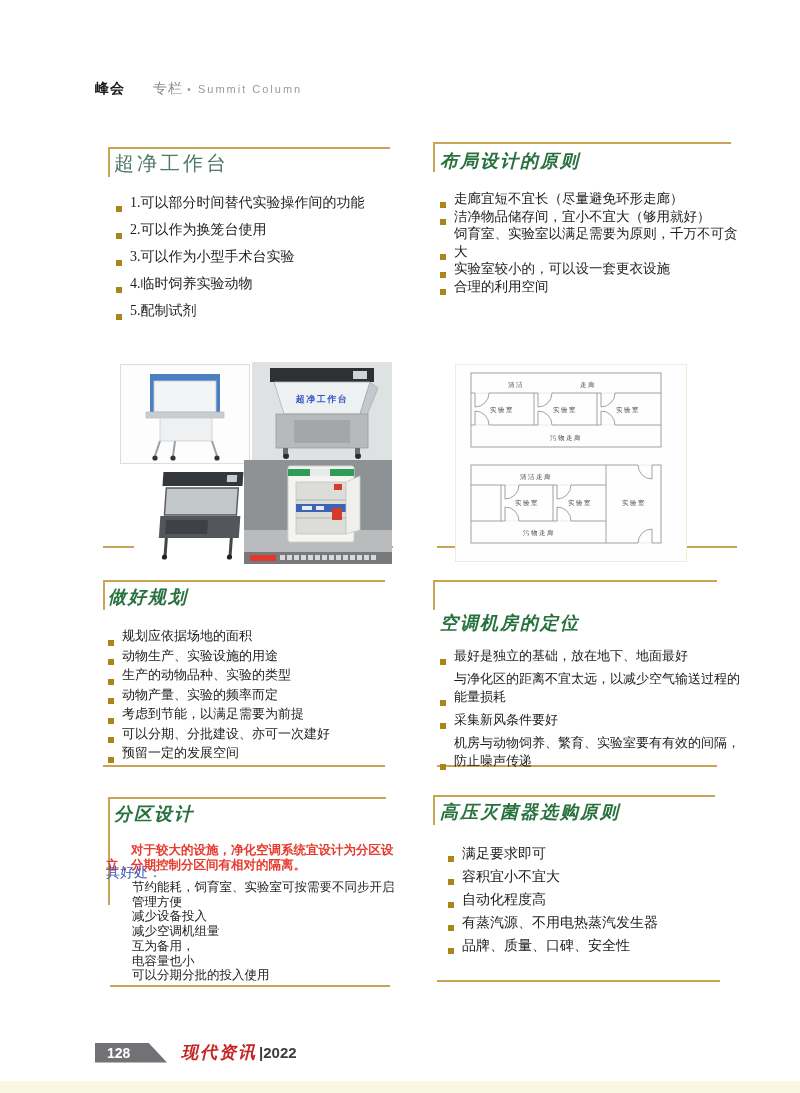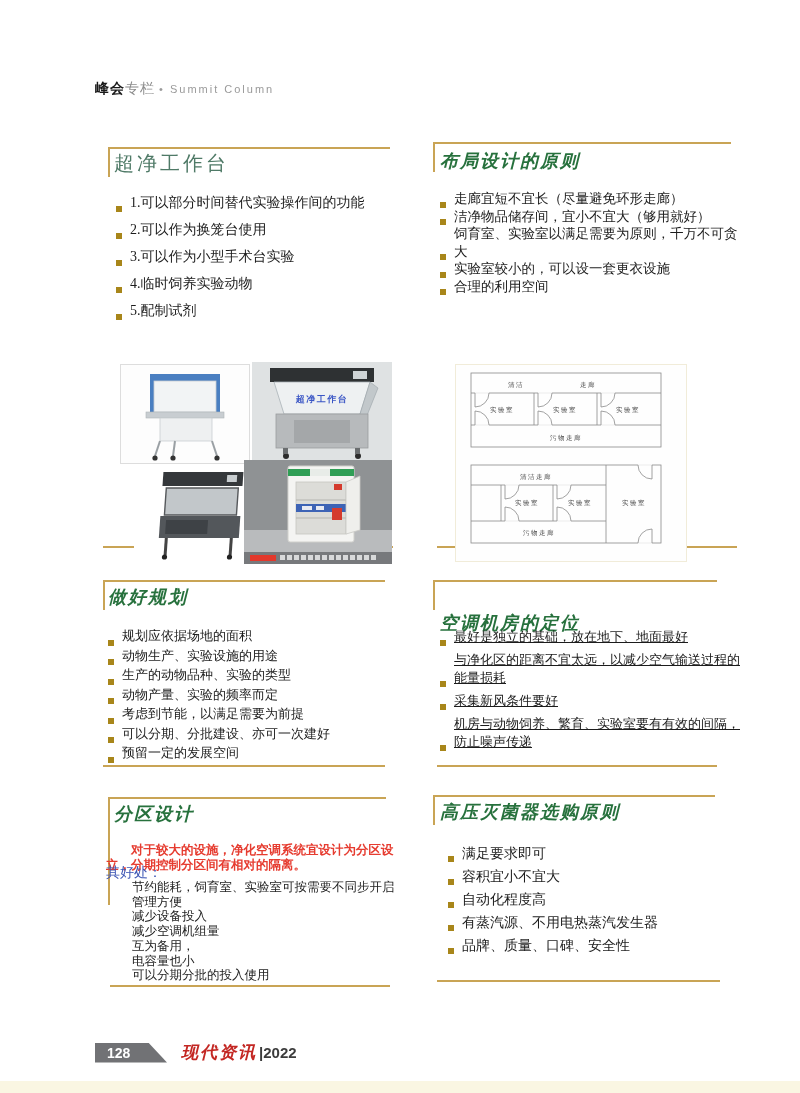--- a/index.html
+++ b/index.html
@@ -4,21 +4,21 @@
 <style>
   html,body{margin:0;padding:0;background:#ffffff;}
   .page{position:relative;width:800px;height:1093px;background:#ffffff;overflow:hidden;
         font-family:"Liberation Sans","DejaVu Sans",sans-serif;color:#1c1c1c;}
   
   .gline{position:absolute;height:2px;background:#c9a455;}
   .gtick{position:absolute;width:2px;background:#c9a455;}
   
   .hdr{position:absolute;left:95px;top:80px;font-size:14px;letter-spacing:1px;}
   .hdr .b{font-weight:bold;color:#1a1a1a;}
-  .hdr .lt{color:#8d8d8d;}
+  .hdr .lt{color:#8d8d8d;margin-left:28px;}
   .hdr .en{font-size:11px;color:#9a9a9a;letter-spacing:2px;margin-left:4px;}
   
   .title1{position:absolute;font-family:"Liberation Serif","DejaVu Serif",serif;
           font-size:20px;color:#4f7a67;letter-spacing:3px;}
   .title2{position:absolute;font-family:"Liberation Serif","DejaVu Serif",serif;
           font-size:18px;font-weight:bold;font-style:italic;color:#27713d;letter-spacing:2px;}
   
   .list{position:absolute;}
   .li{display:flex;align-items:flex-end;}
   .sq{flex:none;width:6px;height:6px;background:#a8861a;margin:6px 8px 0 0;}
@@ -295,21 +295,21 @@
         <span class="sq"></span>
         <span>可以分期、分批建设、亦可一次建好</span>
       </div>
     <div class="li">
         <span class="sq"></span>
         <span>预留一定的发展空间</span>
       </div>
   </div>
 
   <div class="title2" style="left:440px;top:611px;">空调机房的定位</div>
-  <div class="list listE" style="left:440px;top:628px;text-decoration:underline;">
+  <div class="list listE" style="left:440px;top:647px;">
     <div class="li">
         <span class="sq"></span>
         <span>最好是独立的基础，放在地下、地面最好</span>
       </div>
     <div class="li">
         <span class="sq"></span>
         <span>与净化区的距离不宜太远，以减少空气输送过程的能量损耗</span>
       </div>
     <div class="li">
         <span class="sq"></span>

